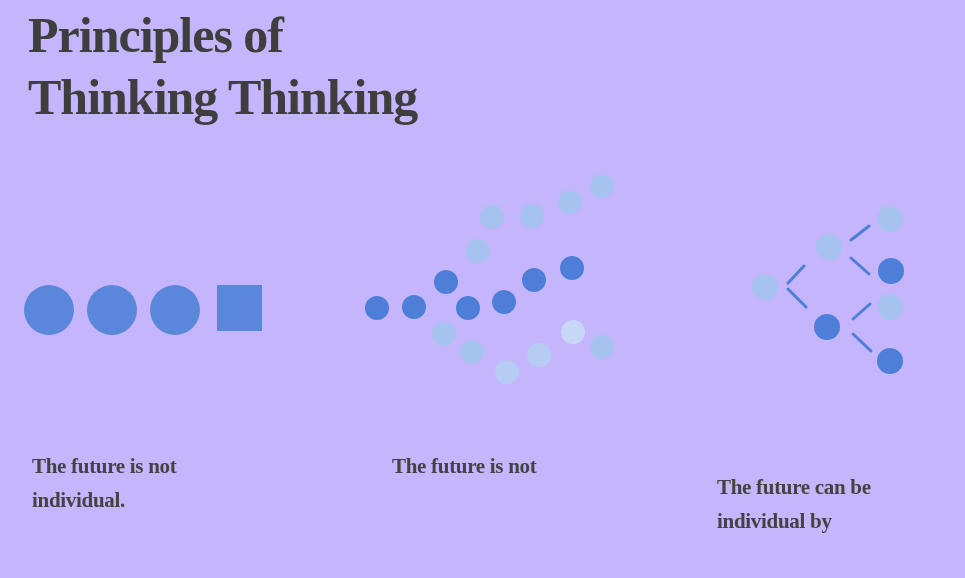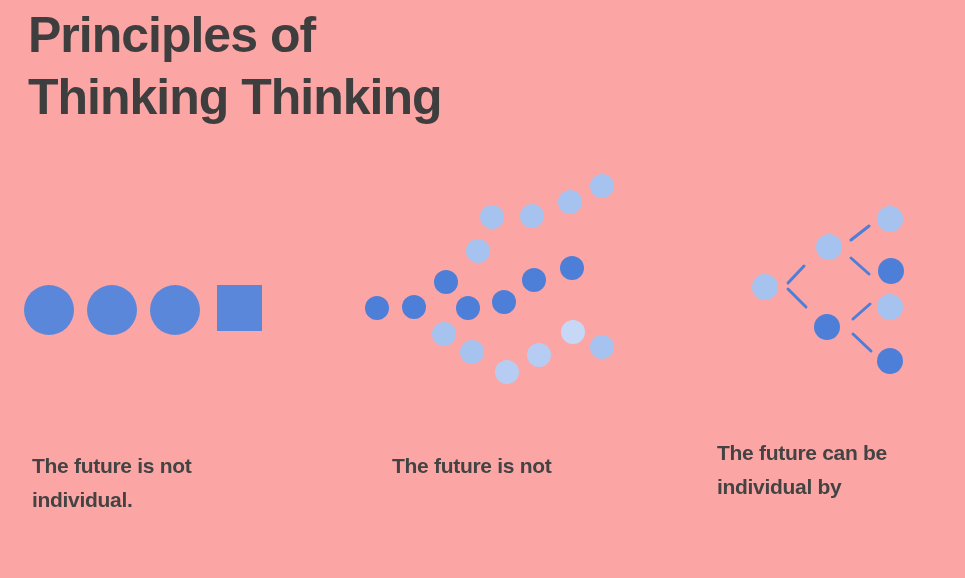--- a/index.html
+++ b/index.html
@@ -1,23 +1,23 @@
 <!DOCTYPE html>
 <html><head>
 <meta charset="utf-8">
 <style>
   * { margin: 0; padding: 0; box-sizing: border-box; }
   html, body { background: #ffffff; }
   .canvas {
     position: relative;
     width: 965px;
     height: 578px;
-    background: #fca5a5;
+    background: #c4b5fd;
     overflow: hidden;
-    font-family: Liberation Sans, sans-serif;
+    font-family: Liberation Serif, serif;
   }
   .slide-title {
     position: absolute;
     left: 28px;
     top: 4px;
     font-size: 50px;
     font-weight: bold;
     letter-spacing: -1px;
     line-height: 62px;
     color: #3e3e3e;
@@ -32,21 +32,21 @@
   .caption {
     position: absolute;
     font-size: 21px;
     font-weight: bold;
     letter-spacing: -0.3px;
     line-height: 34px;
     color: #434343;
   }
   .caption-1 { left: 32px;  top: 449px; width: 320px; }
   .caption-2 { left: 392px; top: 449px; width: 320px; }
-  .caption-3 { left: 717px; top: 436px; width: 246px; }
+  .caption-3 { left: 717px; top: 470px; width: 246px; }
 </style>
 </head>
 <body>
 
 <div class="canvas">
 
   <div class="slide-title">
     <div>Principles of</div>
     <div>Thinking Thinking</div>
   </div>

